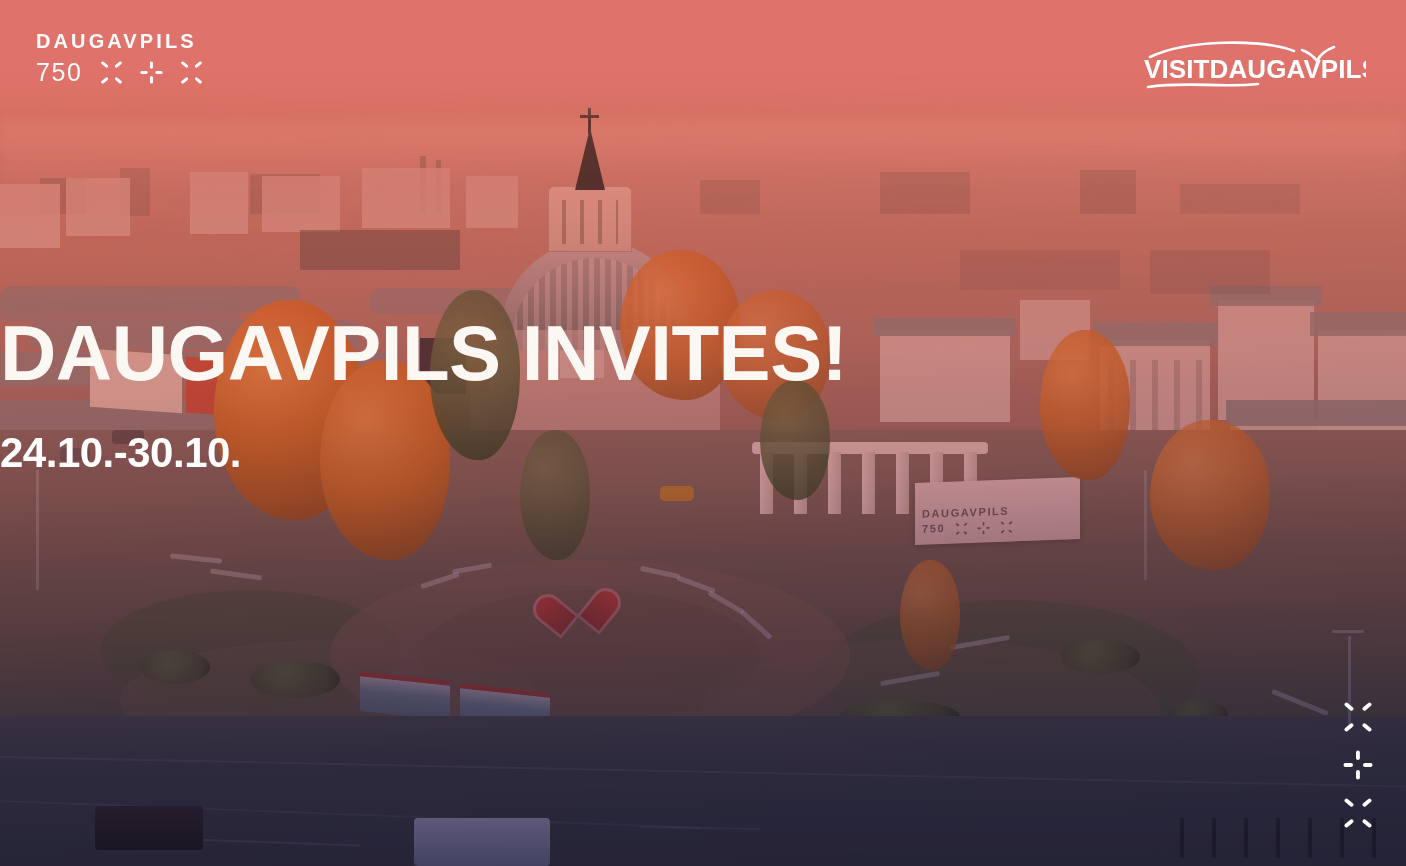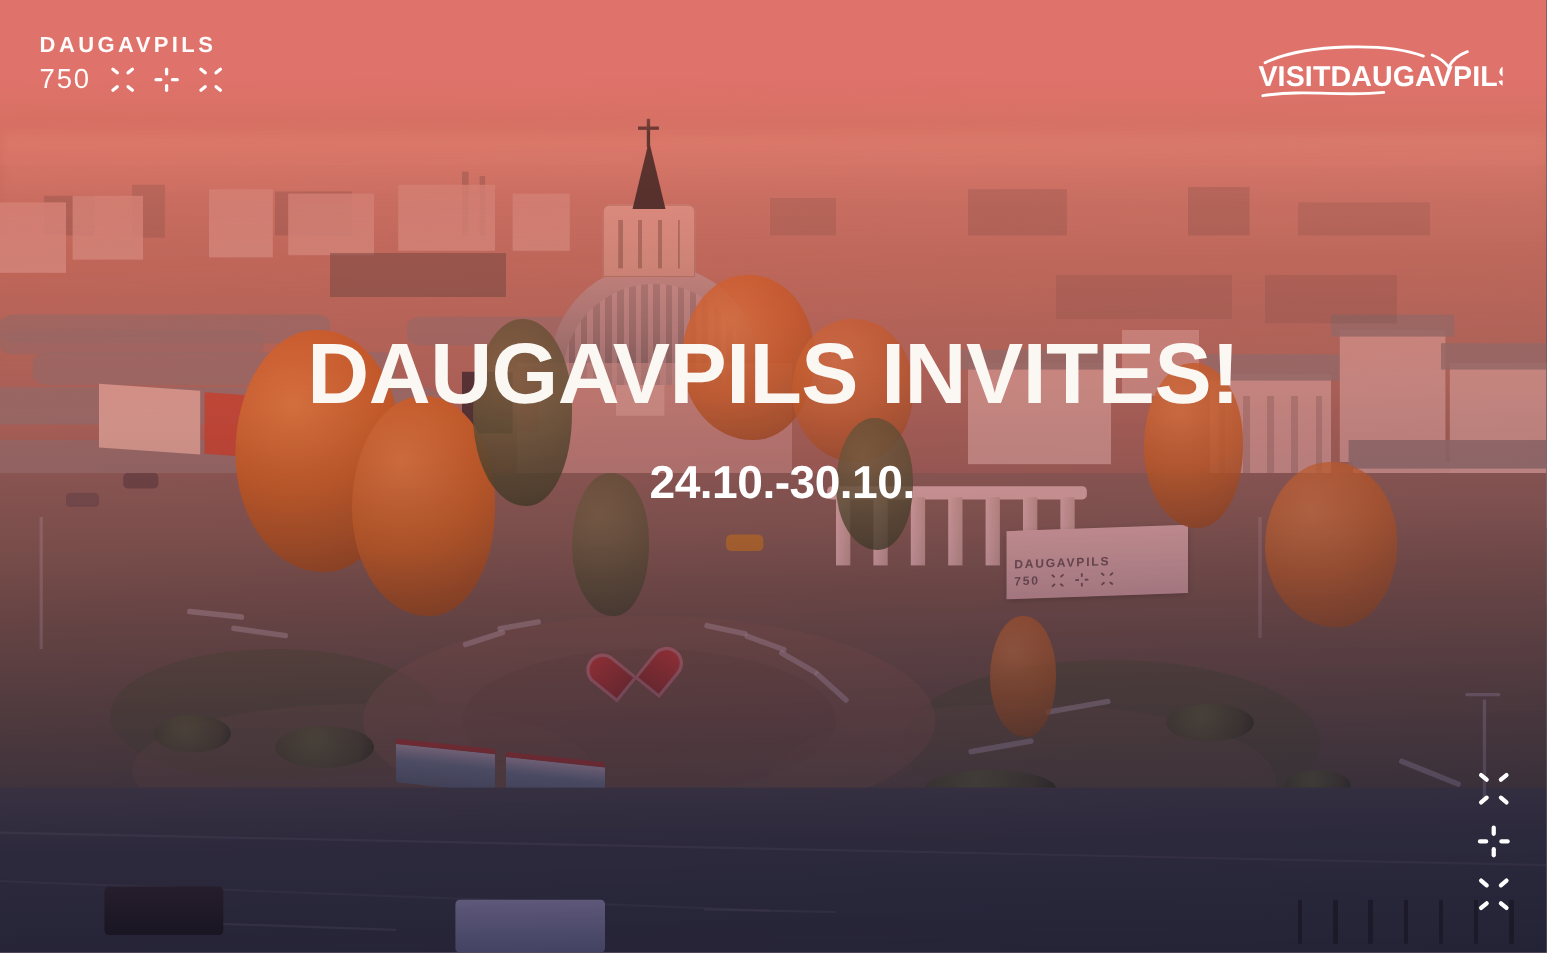--- a/index.html
+++ b/index.html
@@ -186,34 +186,33 @@
     color:#fdfcfb;
   }
   .logo-tl .row2{
     display:flex; align-items:center; gap:17px; margin-top:9px;
   }
   .logo-tl .yr{ font-size:25px; font-weight:400; letter-spacing:1.6px; line-height:1; color:#fdfcfb; }
 
   .logo-tr{ position:absolute; right:40px; top:41px; }
 
   .hero{
-    position:absolute; left:0; right:0; top:300px; text-align:center;
+    position:absolute; left:0; right:0; top:314px; text-align:left;
   }
   .title{
     font-size:78px; font-weight:bold; letter-spacing:-0.5px; line-height:1;
     color:#fbf8f4; white-space:nowrap;
   }
   .subtitle{
     margin-top:44px; font-size:27px; font-weight:bold; letter-spacing:.2px;
     color:#ffffff;
   }
   .dates{
     margin-top:37px; font-size:42px; font-weight:bold; letter-spacing:-0.5px;
     color:#ffffff;
-    padding-left:16px;
   }
 
   .deco-br{
     position:absolute; right:33px; bottom:38px;
     display:flex; flex-direction:column; align-items:center; gap:18px;
   }
 
   svg{ display:block; }
 </style>
 </head>

